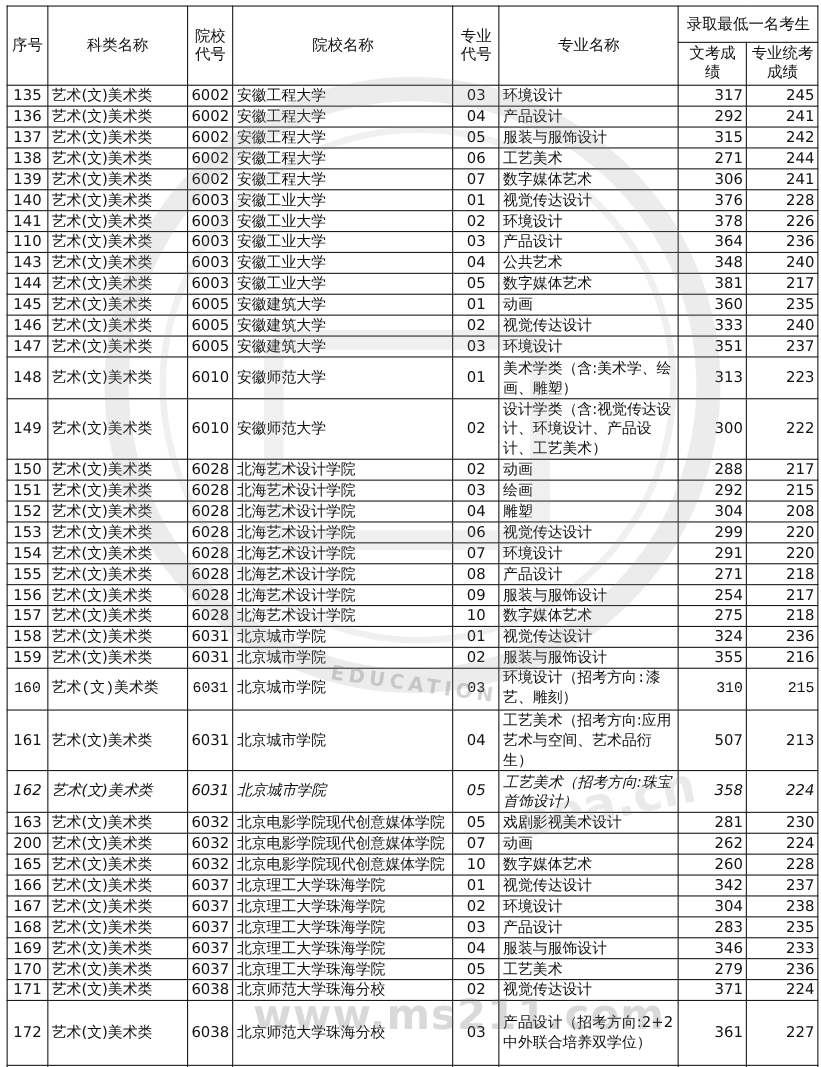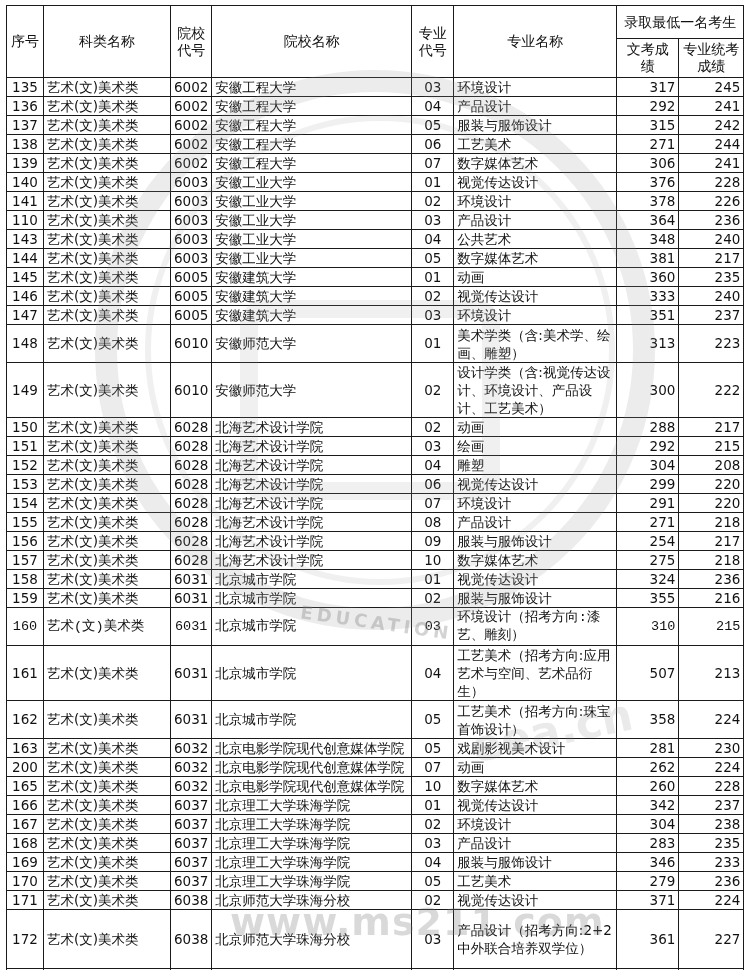--- a/index.html
+++ b/index.html
@@ -329,21 +329,21 @@
       <tr class="row" style="height: 55px;">
         <td class="c">161</td>
         <td class="l">艺术(文)美术类</td>
         <td class="c">6031</td>
         <td class="l">北京城市学院</td>
         <td class="c">04</td>
         <td class="l wrap">工艺美术（招考方向:应用艺术与空间、艺术品衍生）</td>
         <td class="r">507</td>
         <td class="r">213</td>
       </tr>
-      <tr class="row" style="height: 38px;">
+      <tr class="row" style="height: 38px; font-style: italic;">
         <td class="c">162</td>
         <td class="l">艺术(文)美术类</td>
         <td class="c">6031</td>
         <td class="l">北京城市学院</td>
         <td class="c">05</td>
         <td class="l wrap">工艺美术（招考方向:珠宝首饰设计）</td>
         <td class="r">358</td>
         <td class="r">224</td>
       </tr>
       <tr class="row">

